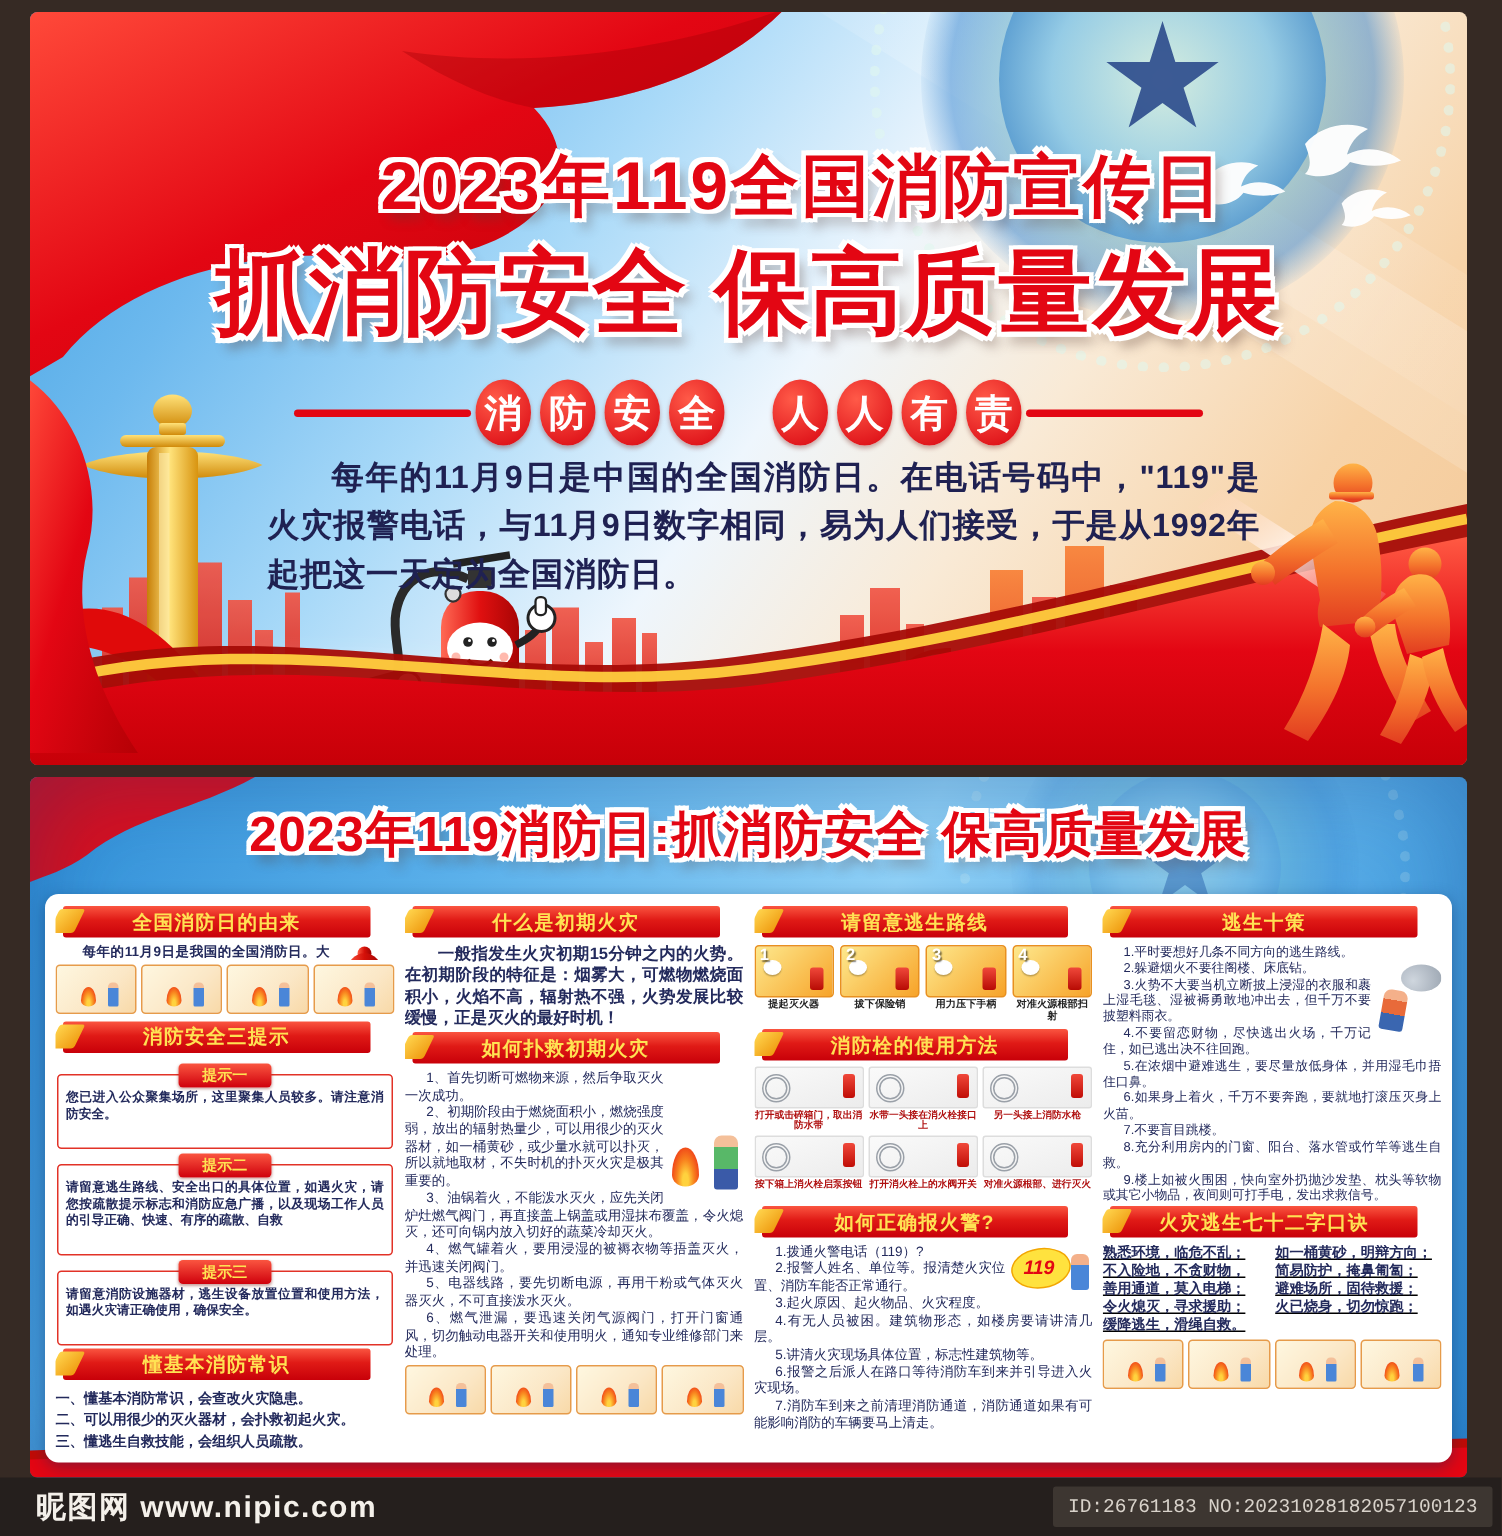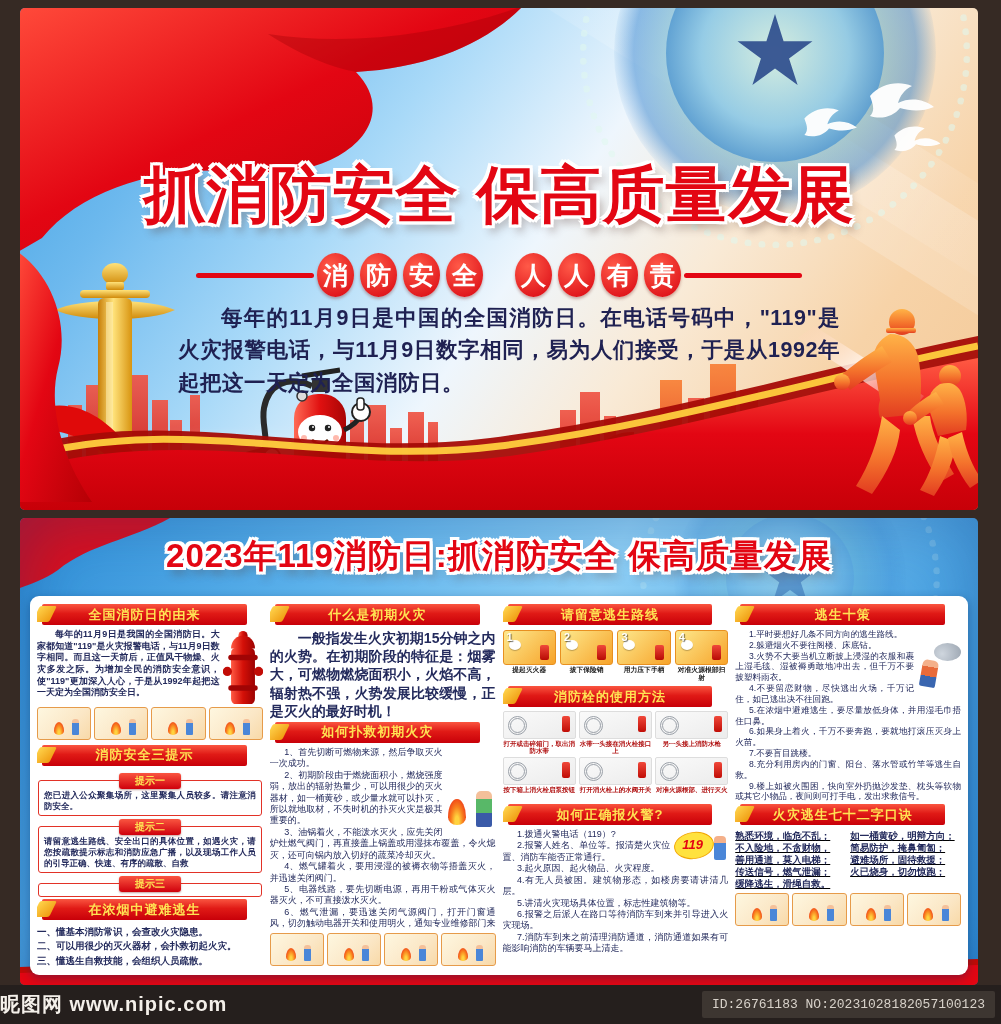--- a/index.html
+++ b/index.html
@@ -77,21 +77,21 @@
   .withart .txt{font-size:9px;line-height:1.3;}
   .hydrant{float:right;margin:1px 0 2px 3px;}
   .strip{display:flex;gap:3px;margin:3px 0;flex:none;}
   .panel{flex:1;height:31px;border:1.5px solid #e69b4a;border-radius:3px;position:relative;
     background:linear-gradient(135deg,#fef7e0,#fbe7c6 60%,#f8d9a8);}
   .panel::before{content:'';position:absolute;left:30%;bottom:4px;width:10px;height:13px;
     background:radial-gradient(ellipse at 50% 85%,#ffd23e 15%,#f8821e 50%,#ef3c18 80%);
     border-radius:50% 50% 48% 48%/70% 70% 30% 30%;}
   .panel::after{content:'';position:absolute;right:22%;bottom:4px;width:7px;height:16px;
     background:linear-gradient(#f4c09a 25%,#4a86d8 25%);border-radius:3px 3px 1px 1px;}
-  .tipbox{position:relative;border:1.6px solid #e23227;border-radius:3px;margin:10px 1px 0 1px;padding:9px 5px 3px;}
+  .tipbox{position:relative;border:1.6px solid #e23227;border-radius:3px;margin:10px 1px 0 1px;padding:9px 5px 17px;}
   .tiptab{position:absolute;top:-8px;left:50%;transform:translateX(-50%);white-space:nowrap;
     background:linear-gradient(180deg,#fa5540,#cf000c);color:#ffe253;font-size:10px;font-weight:bold;
     padding:1px 16px;border-radius:3px;box-shadow:0 1px 2px rgba(120,20,10,.4);}
   .tiptxt{display:block;font-size:8.5px;line-height:1.3;font-weight:bold;color:#232a5c;text-align:justify;}
   .know-line{margin:1.5px 0;font-size:9.5px;font-weight:bold;color:#232a5c;}
   .items{overflow:hidden;}
   .item{margin:0;font-size:9px;line-height:1.27;font-weight:normal;color:#232a5c;text-align:justify;}
   .ind2{text-indent:1.6em;}
   .col4 .item{font-size:8.6px;line-height:1.26;}
   .float-art{float:right;width:50px;height:58px;margin:26px 0 2px 3px;position:relative;}
@@ -125,21 +125,21 @@
   .esc-art{float:right;width:44px;height:46px;margin:14px 0 2px 3px;position:relative;}
   .esc-art::before{content:'';position:absolute;right:0;top:0;width:27px;height:18px;border-radius:50%;
     background:radial-gradient(circle at 30% 60%,#cfd6de,#9aa4b0);}
   .esc-art::after{content:'';position:absolute;left:4px;bottom:2px;width:16px;height:27px;transform:rotate(10deg);
     background:linear-gradient(#f4b08a 25%,#e86a3a 25% 60%,#3a66b0 60%);border-radius:5px 5px 2px 2px;}
   .pairs{flex:none;margin-top:1px;text-decoration:underline;}
   .pair{display:flex;gap:4px;}
   .pair span{flex:1;font-size:9.5px;line-height:1.26;font-weight:bold;color:#232a5c;white-space:nowrap;overflow:hidden;}
   
   .credit{position:absolute;left:0;top:985px;width:1001px;height:39px;background:#251f1d;}
-  .site{position:absolute;left:0;top:6px;color:#f4f0ea;font-size:20px;font-weight:bold;letter-spacing:1px;}
+  .site{position:absolute;left:24px;top:6px;color:#f4f0ea;font-size:20px;font-weight:bold;letter-spacing:1px;}
   .idbox{position:absolute;right:6px;top:6px;bottom:6px;background:#3d3631;color:#d8d2ca;font-size:13px;
     display:flex;align-items:center;padding:0 10px;border-radius:2px;font-family:"Liberation Mono","DejaVu Sans Mono",monospace;}
 </style>
 </head>
 <body>
 
 <div>
 
   <section class="banner">
     <div class="ray r1"></div>
@@ -335,20 +335,21 @@
           <stop offset="0" stop-color="#ff4a3a"></stop>
             <stop offset="0.45" stop-color="#e30613"></stop>
             <stop offset="1" stop-color="#b50005"></stop>
         </linearGradient>
       </defs>
       <path d="M0,0 H505 C468,38 410,62 338,66 C388,118 318,176 228,166 C150,158 66,180 24,232 L0,246 Z" fill="url(#fgrad)"></path>
       <path d="M505,0 C420,30 330,40 250,28 C300,60 330,64 338,66 C410,62 468,38 505,0 Z" fill="#9d0005" opacity="0.35"></path>
       <path d="M0,246 C34,270 52,318 40,362 C30,402 44,452 74,496 L0,496 Z" fill="url(#fgrad)"></path>
     </svg>
 
+    <div class="t-title outline">2023年119全国消防宣传日</div>
     <div class="t-head outline">抓消防安全 保高质量发展</div>
 
     <div class="slogan">
       <span class="sline"></span>
       <span class="sgroup">
           <span class="schar">消</span>
           <span class="schar">防</span>
           <span class="schar">安</span>
           <span class="schar">全</span>
         </span>
@@ -423,37 +424,38 @@
             <div class="tipbox">
             <span class="tiptab">提示一</span>
             <span class="tiptxt">您已进入公众聚集场所，这里聚集人员较多。请注意消防安全。</span>
           </div>
             <div class="tipbox">
             <span class="tiptab">提示二</span>
             <span class="tiptxt">请留意逃生路线、安全出口的具体位置，如遇火灾，请您按疏散提示标志和消防应急广播，以及现场工作人员的引导正确、快速、有序的疏散、自救</span>
           </div>
             <div class="tipbox">
             <span class="tiptab">提示三</span>
-          </div>
-          </div>
-        <div class="hdr">
-            <span class="hdr-txt">在浓烟中避难逃生</span>
+            <span class="tiptxt">请留意消防设施器材，逃生设备放置位置和使用方法，如遇火灾请正确使用，确保安全。</span>
+          </div>
+          </div>
+        <div class="hdr">
+            <span class="hdr-txt">懂基本消防常识</span>
           </div>
         <div>
             <p class="know-line">一、懂基本消防常识，会查改火灾隐患。</p>
             <p class="know-line">二、可以用很少的灭火器材，会扑救初起火灾。</p>
             <p class="know-line">三、懂逃生自救技能，会组织人员疏散。</p>
           </div>
       </div>
 
       <div class="col">
         <div class="hdr">
             <span class="hdr-txt">什么是初期火灾</span>
           </div>
-        <p class="txt ind" style="font-size:14px;line-height:1.3;">一般指发生火灾初期15分钟之内的火势。在初期阶段的特征是：烟雾大，可燃物燃烧面积小，火焰不高，辐射热不强，火势发展比较缓慢，正是灭火的最好时机！</p>
+        <p class="txt ind" style="font-size:11px;line-height:1.3;">一般指发生火灾初期15分钟之内的火势。在初期阶段的特征是：烟雾大，可燃物燃烧面积小，火焰不高，辐射热不强，火势发展比较缓慢，正是灭火的最好时机！</p>
         <div class="hdr">
             <span class="hdr-txt">如何扑救初期火灾</span>
           </div>
         <div class="items">
           <div class="float-art"></div>
           <div>
               <p class="item ind2">1、首先切断可燃物来源，然后争取灭火一次成功。</p>
               <p class="item ind2">2、初期阶段由于燃烧面积小，燃烧强度弱，放出的辐射热量少，可以用很少的灭火器材，如一桶黄砂，或少量水就可以扑灭，所以就地取材，不失时机的扑灭火灾是极其重要的。</p>
               <p class="item ind2">3、油锅着火，不能泼水灭火，应先关闭炉灶燃气阀门，再直接盖上锅盖或用湿抹布覆盖，令火熄灭，还可向锅内放入切好的蔬菜冷却灭火。</p>
               <p class="item ind2">4、燃气罐着火，要用浸湿的被褥衣物等捂盖灭火，并迅速关闭阀门。</p>
@@ -575,21 +577,21 @@
           </div>
             <div class="pair">
             <span>不入险地，不贪财物，</span>
             <span>简易防护，掩鼻匍匐；</span>
           </div>
             <div class="pair">
             <span>善用通道，莫入电梯；</span>
             <span>避难场所，固待救援；</span>
           </div>
             <div class="pair">
-            <span>传送信号，燃气泄漏；</span>
+            <span>令火熄灭，寻求援助；</span>
             <span>火已烧身，切勿惊跑；</span>
           </div>
             <div class="pair">
             <span>缓降逃生，滑绳自救。</span>
             <span></span>
           </div>
           </div>
         <div class="strip">
           <i class="panel"></i>
             <i class="panel"></i>

